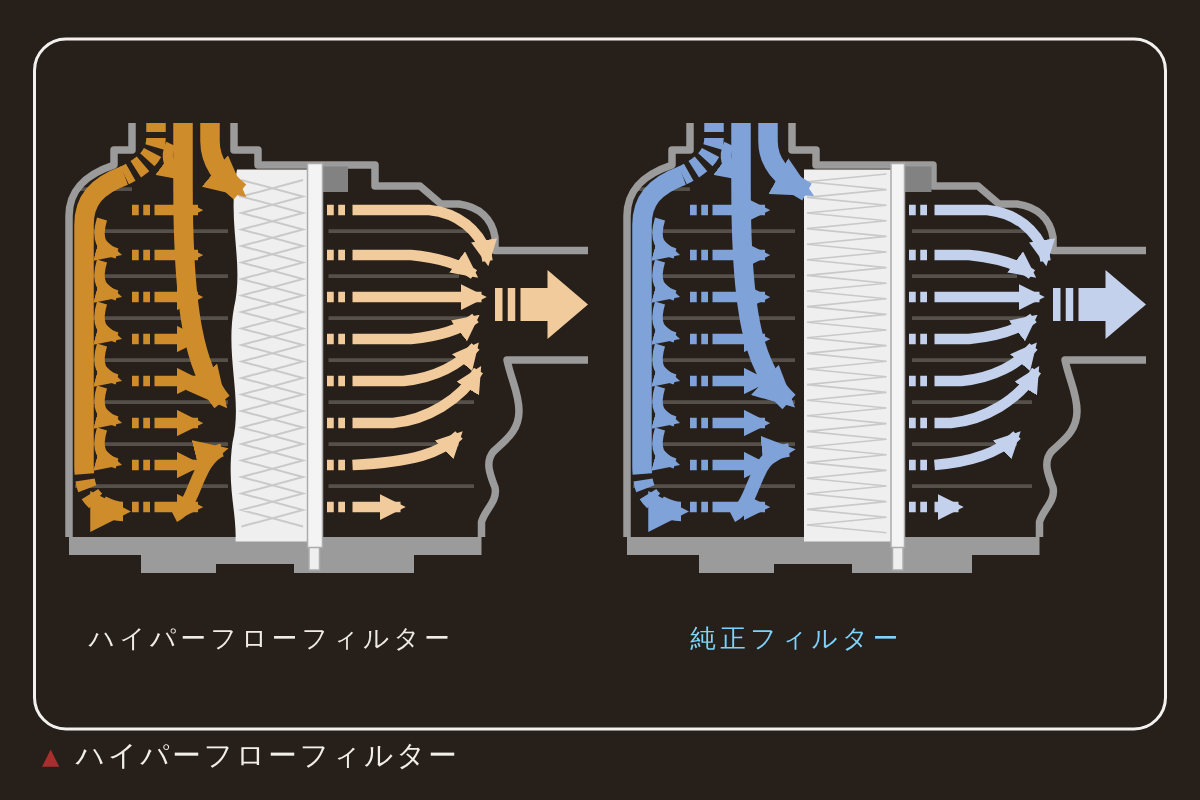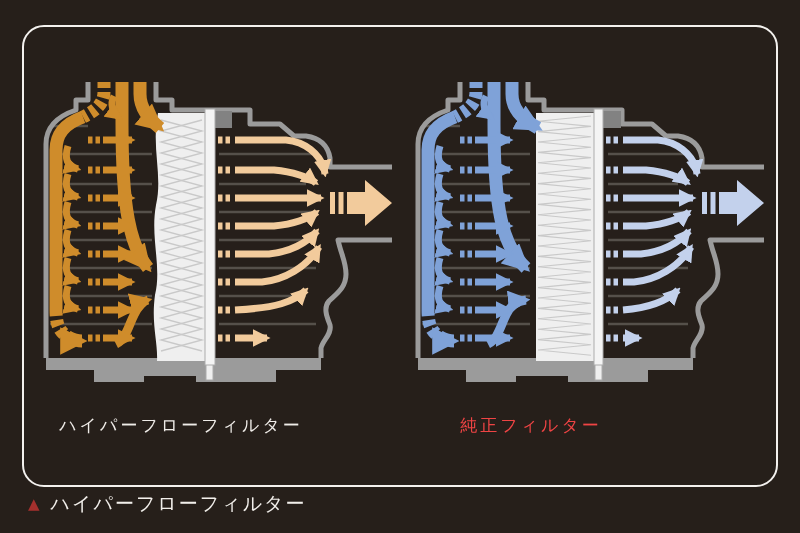--- a/index.html
+++ b/index.html
@@ -201,19 +201,19 @@
       <path d="M227,174 H245 C266,172 283,163 293,151" fill="none" stroke="#C3D1EC" stroke-width="7" stroke-linejoin="round" marker-end="url(#stockc)"></path>
       <line x1="210" y1="202" x2="224" y2="202" stroke="#C3D1EC" stroke-width="7" stroke-dasharray="4.5 3"></line>
       <path d="M227,202 H238 C260,200 283,187 295,167" fill="none" stroke="#C3D1EC" stroke-width="7" stroke-linejoin="round" marker-end="url(#stockc)"></path>
       <line x1="210" y1="230" x2="224" y2="230" stroke="#C3D1EC" stroke-width="7" stroke-dasharray="4.5 3"></line>
       <path d="M227,230 C252,228 270,222 282,210" fill="none" stroke="#C3D1EC" stroke-width="7" stroke-linejoin="round" marker-end="url(#stockc)"></path>
       <line x1="210" y1="258" x2="224" y2="258" stroke="#C3D1EC" stroke-width="7" stroke-dasharray="4.5 3"></line>
       <path d="M227,258 H243" fill="none" stroke="#C3D1EC" stroke-width="7" stroke-linejoin="round" marker-end="url(#stockc)"></path>
       <line x1="306" y1="123" x2="323" y2="123" stroke="#C3D1EC" stroke-width="22" stroke-dasharray="5 3.5"></line>
       <path d="M323,112 H341 V100 L368,123 L341,146 V134 H323 Z" fill="#C3D1EC"></path>
     </svg>
-  <div id="label-stock" class="diagram-label" style="color: #ef4444;">純正フィルター</div>
+  <div id="label-stock" class="diagram-label" style="color: #7dd3fc;">純正フィルター</div>
 </div>
 
 <div class="caption">
   <span class="tri" style="color: rgb(165, 48, 45);">▲</span>
   <span>ハイパーフローフィルター</span>
 </div>
 
 </body></html>

